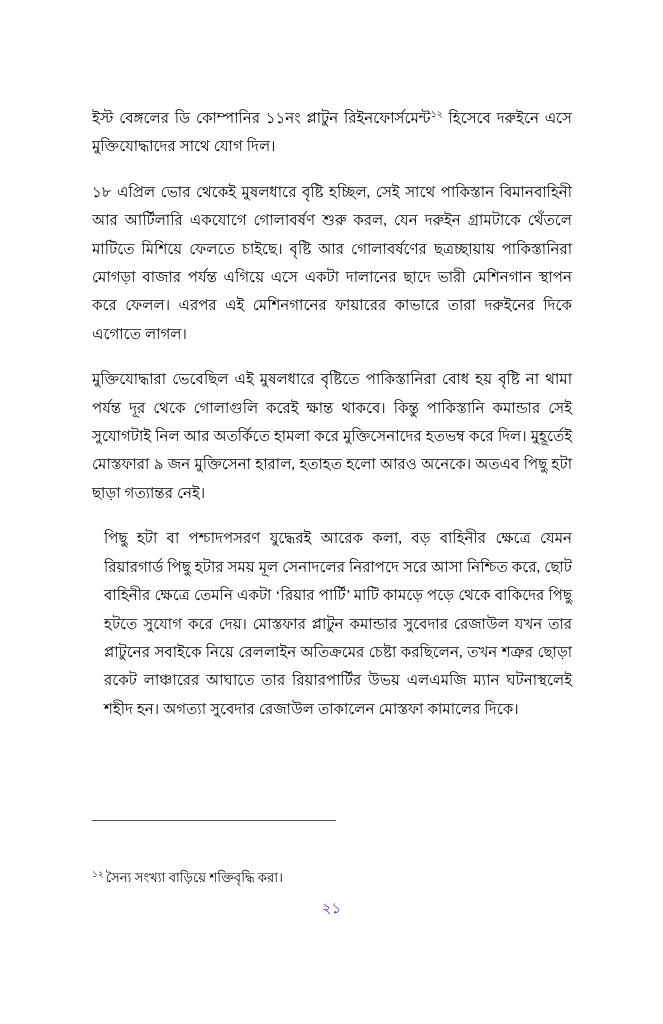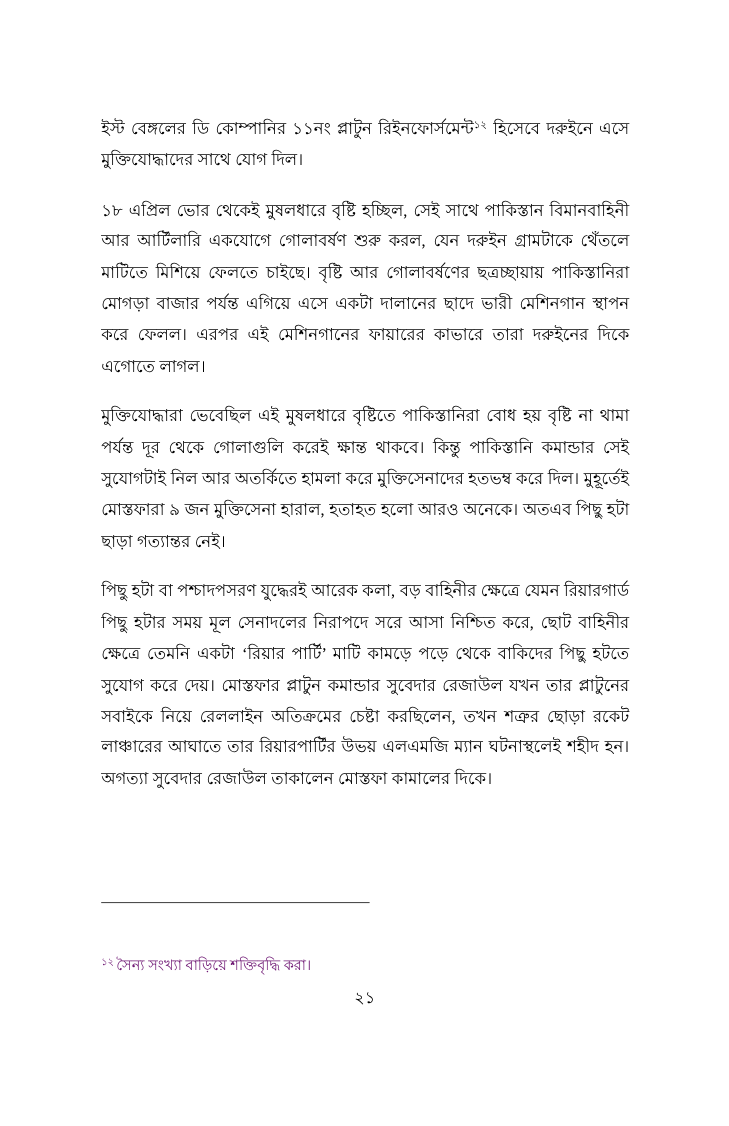--- a/index.html
+++ b/index.html
@@ -33,20 +33,21 @@
     line-height: 28.4px;
     text-align: justify;
     text-justify: inter-word;
     word-spacing: 0.02em;
     letter-spacing: 0;
     color: #000000;
     hyphens: none;
   }
   .para:last-child {
     margin-bottom: 0;
+    margin-left: 12px;
   }
   
   .fn-marker {
     font-size: 0.62em;
     vertical-align: super;
     line-height: 0;
   }
   .footnote-zone {
     position: absolute;
     left: 92px;
@@ -60,37 +61,37 @@
     border: 0;
     margin: 0;
     padding: 0;
   }
   .footnote-text {
     margin: 0;
     padding-top: 47px;
     font-size: 13.2px;
     line-height: 20px;
     text-align: left;
-    color: #701a75;
+    color: #000000;
   }
   .footnote-text .fn-num {
     font-size: 0.68em;
     vertical-align: super;
     line-height: 0;
     margin-right: 2px;
   }
   .page-number {
     position: absolute;
     left: 0;
     top: 898px;
     width: 663px;
     text-align: center;
     font-size: 14.5px;
     line-height: 20px;
-    color: #000000;
+    color: #6d28d9;
   }
 </style>
 </head>
 <body>
 
 <div class="page">
 
   <div class="content-block">
 
     <p class="para"><span>ইস্ট বেঙ্গলের ডি কোম্পানির ১১নং প্লাটুন রিইনফোর্সমেন্ট</span><span class="fn-marker">১২</span><span> হিসেবে দরুইনে এসে মুক্তিযোদ্ধাদের সাথে যোগ দিল।</span></p>

